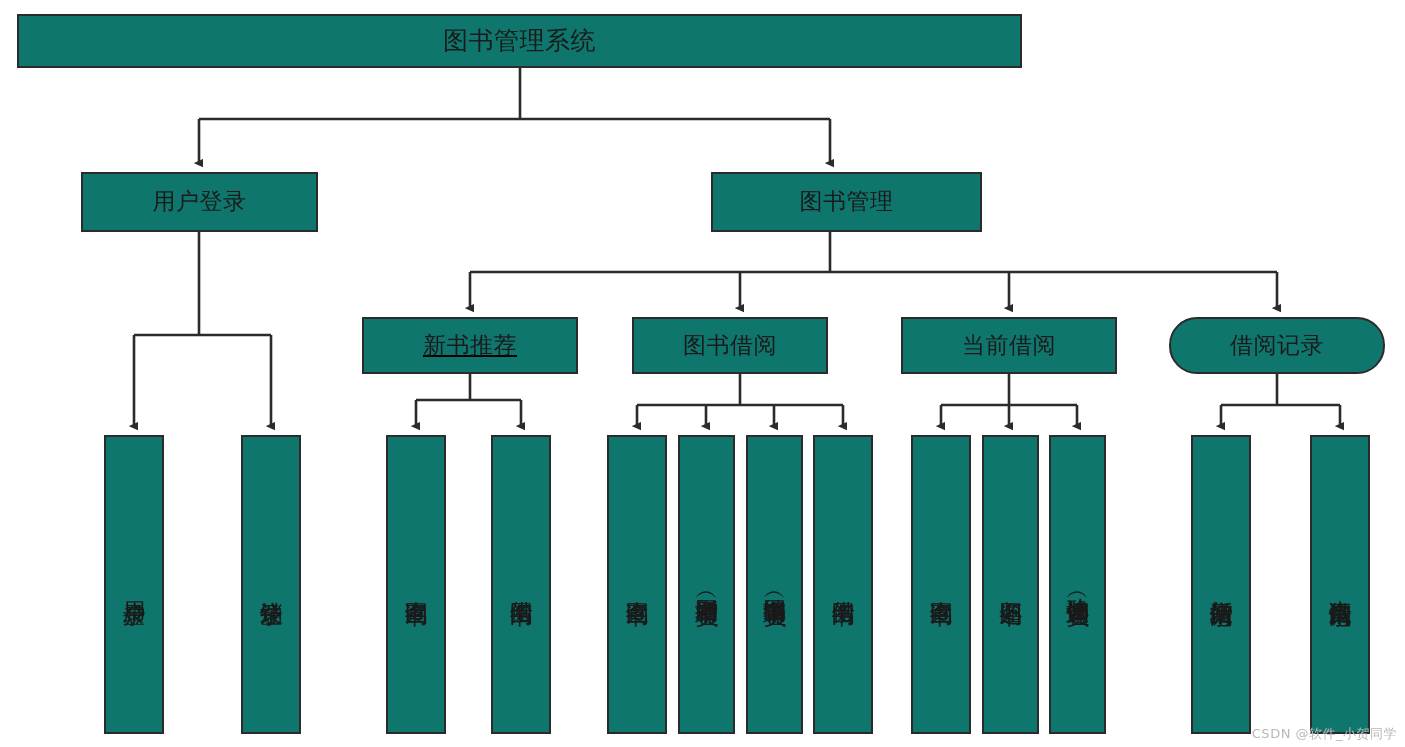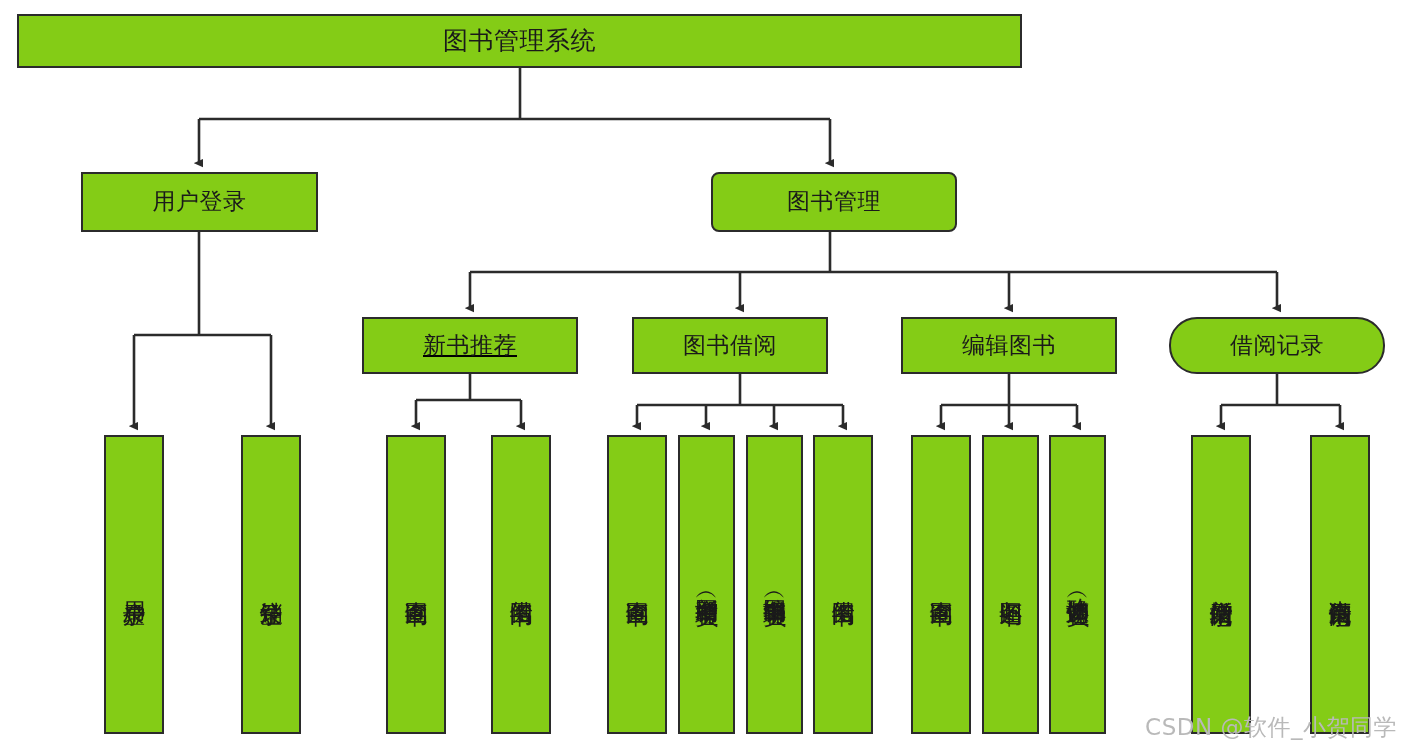--- a/index.html
+++ b/index.html
@@ -22,21 +22,21 @@
   svg.tree-canvas {
     position: absolute;
     top: 0;
     left: 0;
     width: 1405px;
     height: 747px;
   }
   .node-box {
     position: absolute;
     box-sizing: border-box;
-    background: #84cc16;
+    background: #0f766e;
     border: 2.5px solid #2b2b2b;
     display: flex;
     align-items: center;
     justify-content: center;
   }
   .node-label-h {
     font-size: 23px;
     color: #1a1a1a;
     line-height: 1.1;
     white-space: nowrap;
@@ -56,21 +56,21 @@
     color: #1a1a1a;
     line-height: 1.28;
     letter-spacing: 1px;
     white-space: nowrap;
     text-align: center;
   }
   .watermark {
     position: absolute;
     right: 8px;
     bottom: 4px;
-    font-size: 23px;
+    font-size: 13px;
     color: #b9b9b9;
     white-space: nowrap;
     letter-spacing: 0.5px;
     margin-top: 45px;
   }
 </style>
 </head>
 <body>
 
 <div id="diagram-root">
@@ -125,32 +125,32 @@
     </g>
   </svg>
 
   <div class="node-box root" style="left:17px; top:14px; width:1005px; height:54px;">
     <span class="node-label-h">图书管理系统</span>
   </div>
 
   <div class="node-box" style="left:81px; top:172px; width:237px; height:60px;">
     <span class="node-label-h">用户登录</span>
   </div>
-  <div class="node-box" style="left:711px; top:172px; width:246px; height:60px;border-radius:8px;">
+  <div class="node-box" style="left:711px; top:172px; width:271px; height:60px;">
     <span class="node-label-h">图书管理</span>
   </div>
 
   <div class="node-box" style="left:362px; top:317px; width:216px; height:57px;text-decoration:underline;">
     <span class="node-label-h">新书推荐</span>
   </div>
   <div class="node-box" style="left:632px; top:317px; width:196px; height:57px;">
     <span class="node-label-h">图书借阅</span>
   </div>
   <div class="node-box" style="left:901px; top:317px; width:216px; height:57px;">
-    <span class="node-label-h">编辑图书</span>
+    <span class="node-label-h">当前借阅</span>
   </div>
   <div class="node-box" style="left:1169px; top:317px; width:216px; height:57px;border-radius:28px;">
     <span class="node-label-h">借阅记录</span>
   </div>
 
   <div class="node-box leaf" style="left:104px; top:435px; width:60px; height:299px;">
     <span class="node-label-v">用户登录</span>
   </div>
   <div class="node-box leaf" style="left:241px; top:435px; width:60px; height:299px;">
     <span class="node-label-v">注销登录</span>

